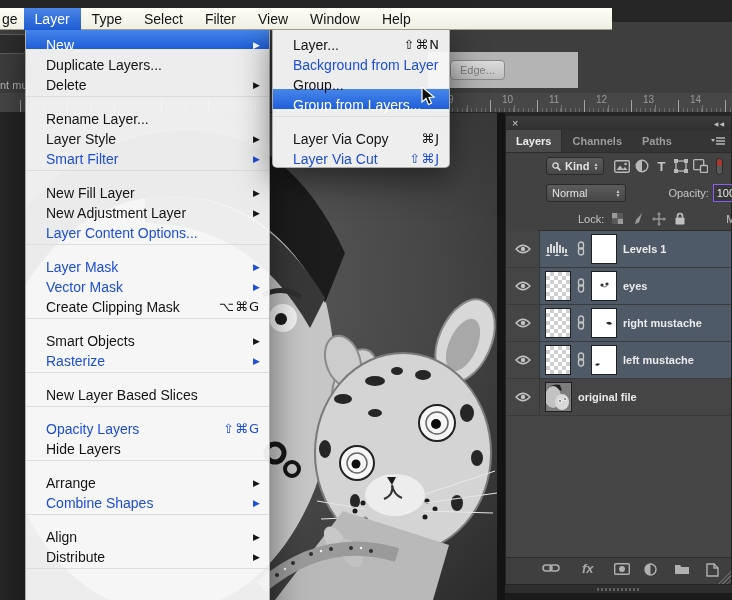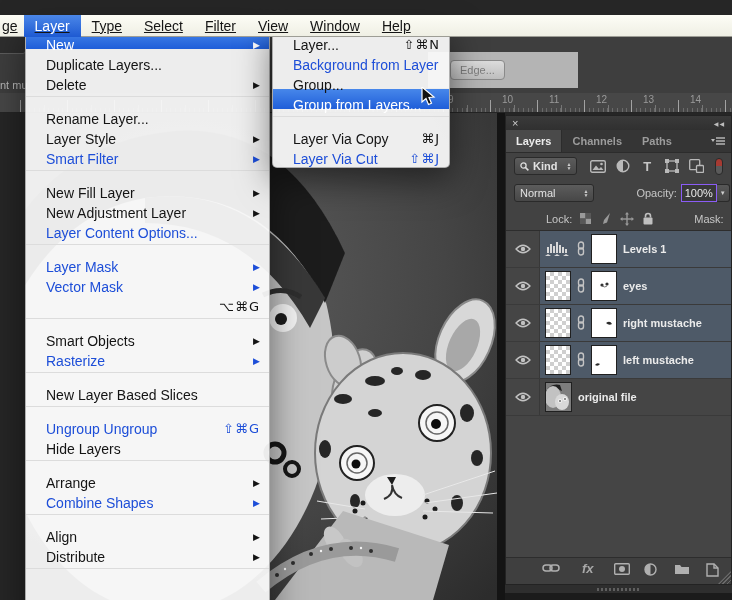--- a/index.html
+++ b/index.html
@@ -4,24 +4,24 @@
 <style>
   * { margin:0; padding:0; box-sizing:border-box; }
   html,body { background:#111; }
   #screen {
     position:relative; width:732px; height:600px; overflow:hidden;
     font-family:"Liberation Sans", sans-serif; background:#262626;
     -webkit-font-smoothing:antialiased;
   }
   
   #menubar {
-    position:absolute; left:0; top:15px; width:732px; height:22px;
+    position:absolute; left:0; top:8px; width:612px; height:22px;
     background:linear-gradient(#fdfdf6,#efefe4);
     border-bottom:1px solid #9d9d95;
-    display:flex; align-items:center; font-size:14px; color:#141414; z-index:60;text-decoration:underline;
+    display:flex; align-items:center; font-size:14px; color:#141414; z-index:60;
   }
   .mb-partial { padding:0 6px 0 2px; }
   .mb-item { padding:0 11px; height:22px; display:flex; align-items:center; cursor:default; }
   .mb-item.active { background:linear-gradient(#4b87e8,#1e5ad2); color:#fff; }
   #mb-status { position:absolute; right:0; top:0; height:22px; display:flex; align-items:center; gap:13px; padding-right:0;flex-direction:column; }
   #mb-status svg { display:block; }
   .mb-clock-text { font-size:13px; color:#141414; white-space:nowrap; width:36px; overflow:hidden; }
   
   #optionsbar { position:absolute; left:0; top:22px; width:732px; height:71px; background:#3e3e3e; }
   #opt-swatch { position:absolute; left:-6px; top:12px; width:32px; height:20px; background:#2e2e2e; border:1px solid #5d5d5d; border-radius:3px; }
@@ -68,21 +68,21 @@
     background:#424242; border:1px solid #232323; z-index:40;
     display:flex; flex-direction:column; font-size:11px; color:#cfcfcf;
   }
   #panel-titlebar { height:14px; background:linear-gradient(#3a3a3a,#303030); display:flex; align-items:center; padding:0 6px; flex:0 0 auto; }
   #panel-close { color:#cfcfcf; font-size:11px; line-height:10px; }
   #panel-collapse { margin-left:auto; color:#bdbdbd; font-size:6px; letter-spacing:1px; }
   #panel-tabs { height:23px; background:#353535; display:flex; align-items:stretch; flex:0 0 auto; border-bottom:1px solid #2c2c2c; }
   .ptab { display:flex; align-items:center; padding:0 10px; color:#9c9c9c; font-weight:bold; }
   .ptab.active { background:#4a4a4a; color:#ececec; border-right:1px solid #2c2c2c; }
   #panel-menu-btn { margin-left:auto; display:flex; align-items:center; padding-right:6px; }
-  .prow { display:flex; align-items:center; flex:0 0 auto; padding:0 8px; }
+  .prow { display:flex; align-items:center; flex:0 0 auto; padding:0 8px;margin-left:32px; }
   #filter-row { height:26px; gap:0; }
   .dropdown {
     height:18px; background:linear-gradient(#5c5c5c,#474747); border:1px solid #2a2a2a; border-radius:3px;
     display:flex; align-items:center; padding:0 5px; gap:4px; color:#e2e2e2; font-weight:bold;
   }
   .dd-arrows { display:flex; flex-direction:column; line-height:4px; font-size:5px; color:#cfcfcf; margin-left:auto; }
   #kind-dd { width:64px; }
   .ficon { width:25px; display:flex; justify-content:center; }
   #filter-toggle { width:8px; height:17px; border-radius:4px; margin-left:6px;
     background:linear-gradient(#a63a32 0 45%, #5a5a5a 45%); border:1px solid #2a2a2a; }
@@ -560,38 +560,39 @@
     <div class="msep"></div>
     <div class="mi dis">
         <span class="lbl">Layer Mask</span>
         <span class="arrow">▶</span>
       </div>
     <div class="mi dis">
         <span class="lbl">Vector Mask</span>
         <span class="arrow">▶</span>
       </div>
     <div class="mi">
+        <span class="lbl">Create Clipping Mask</span>
         <span class="short">⌥⌘G</span>
       </div>
     <div class="msep"></div>
     <div class="mi">
         <span class="lbl">Smart Objects</span>
         <span class="arrow">▶</span>
       </div>
     <div class="mi dis">
         <span class="lbl">Rasterize</span>
         <span class="arrow">▶</span>
       </div>
     <div class="msep"></div>
     <div class="mi">
         <span class="lbl">New Layer Based Slices</span>
       </div>
     <div class="msep"></div>
     <div class="mi dis">
-        <span class="lbl">Ungroup Ungroup</span>
+        <span class="lbl">Opacity Layers</span>
         <span class="short">⇧⌘G</span>
       </div>
     <div class="mi">
         <span class="lbl">Hide Layers</span>
       </div>
     <div class="msep"></div>
     <div class="mi">
         <span class="lbl">Arrange</span>
         <span class="arrow">▶</span>
       </div>

